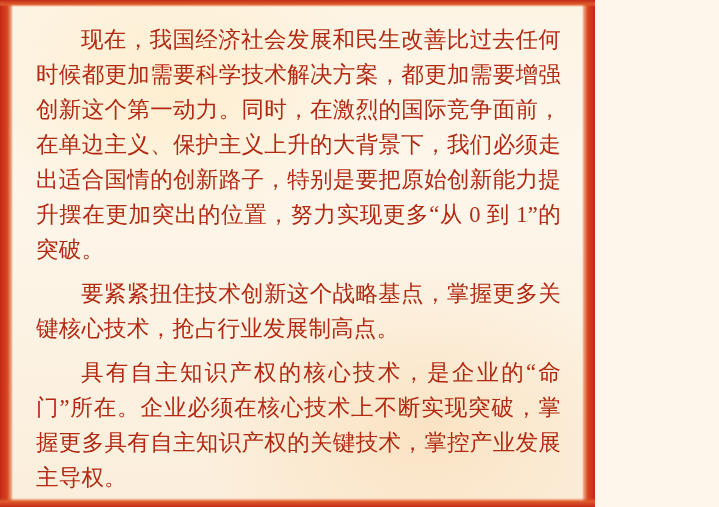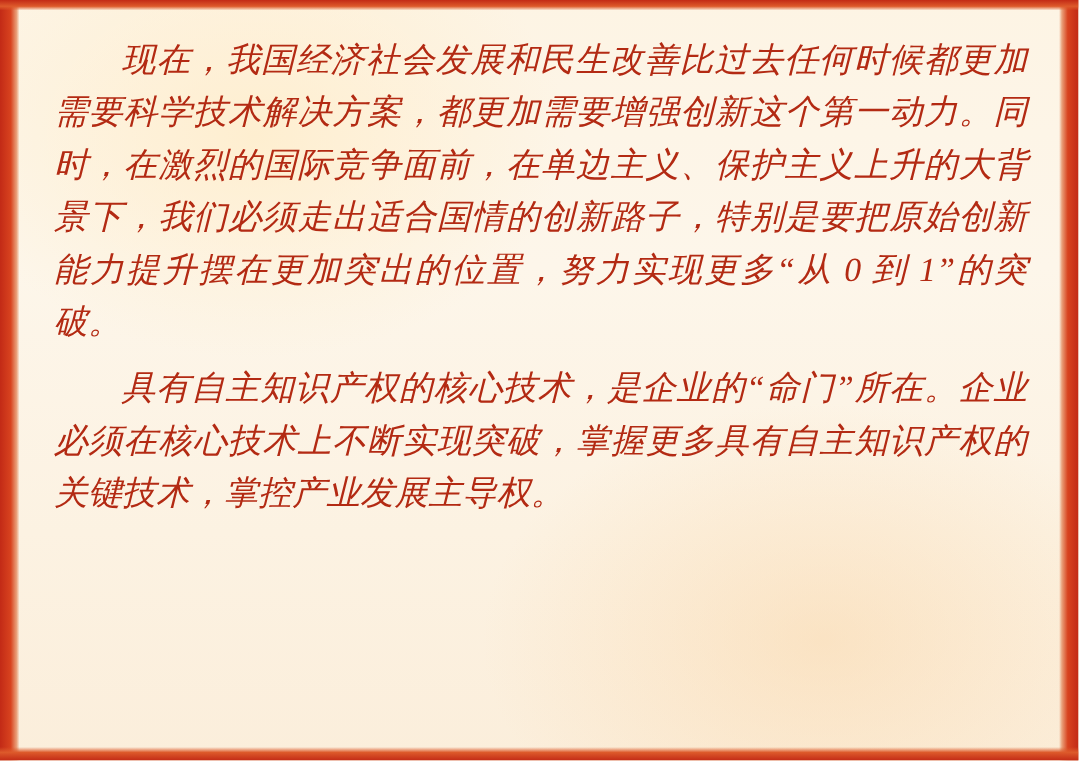--- a/index.html
+++ b/index.html
@@ -8,27 +8,26 @@
   }
   body {
     width: 719px;
     height: 507px;
     overflow: hidden;
     font-family: "Liberation Serif", "DejaVu Serif", serif;
     background: #fdf6ea;
   }
   .poster {
     position: relative;
-    width: 719px;
+    width: 595px;
     height: 507px;
     box-sizing: border-box;
     background:
       linear-gradient(180deg, #fdf4e4 0%, #fdf6ea 35%, #fcf2e2 70%, #fbeedb 100%);
     overflow: hidden;
-    font-style: italic;
   }
   
   .edge-left {
     position: absolute;
     left: 0; top: 0; bottom: 0;
     width: 13px;
     background: linear-gradient(90deg, #c22a16 0%, #d8431f 55%, #e9a07a 85%, rgba(253,246,234,0) 100%);
   }
   .edge-right {
     position: absolute;
@@ -89,16 +88,17 @@
 <div class="poster">
   <div class="glow"></div>
   <div class="glow2"></div>
   <div class="edge-left"></div>
   <div class="edge-right"></div>
   <div class="edge-top"></div>
   <div class="edge-bottom"></div>
 
   <div class="content">
     <p class="para">现在，我国经济社会发展和民生改善比过去任何时候都更加需要科学技术解决方案，都更加需要增强创新这个第一动力。同时，在激烈的国际竞争面前，在单边主义、保护主义上升的大背景下，我们必须走出适合国情的创新路子，特别是要把原始创新能力提升摆在更加突出的位置，努力实现更多“从 0 到 1”的突破。</p>
+    <p class="para">要紧紧扭住技术创新这个战略基点，掌握更多关键核心技术，抢占行业发展制高点。</p>
     <p class="para">具有自主知识产权的核心技术，是企业的“命门”所在。企业必须在核心技术上不断实现突破，掌握更多具有自主知识产权的关键技术，掌控产业发展主导权。</p>
   </div>
 
 </div>
 
 </body></html>

